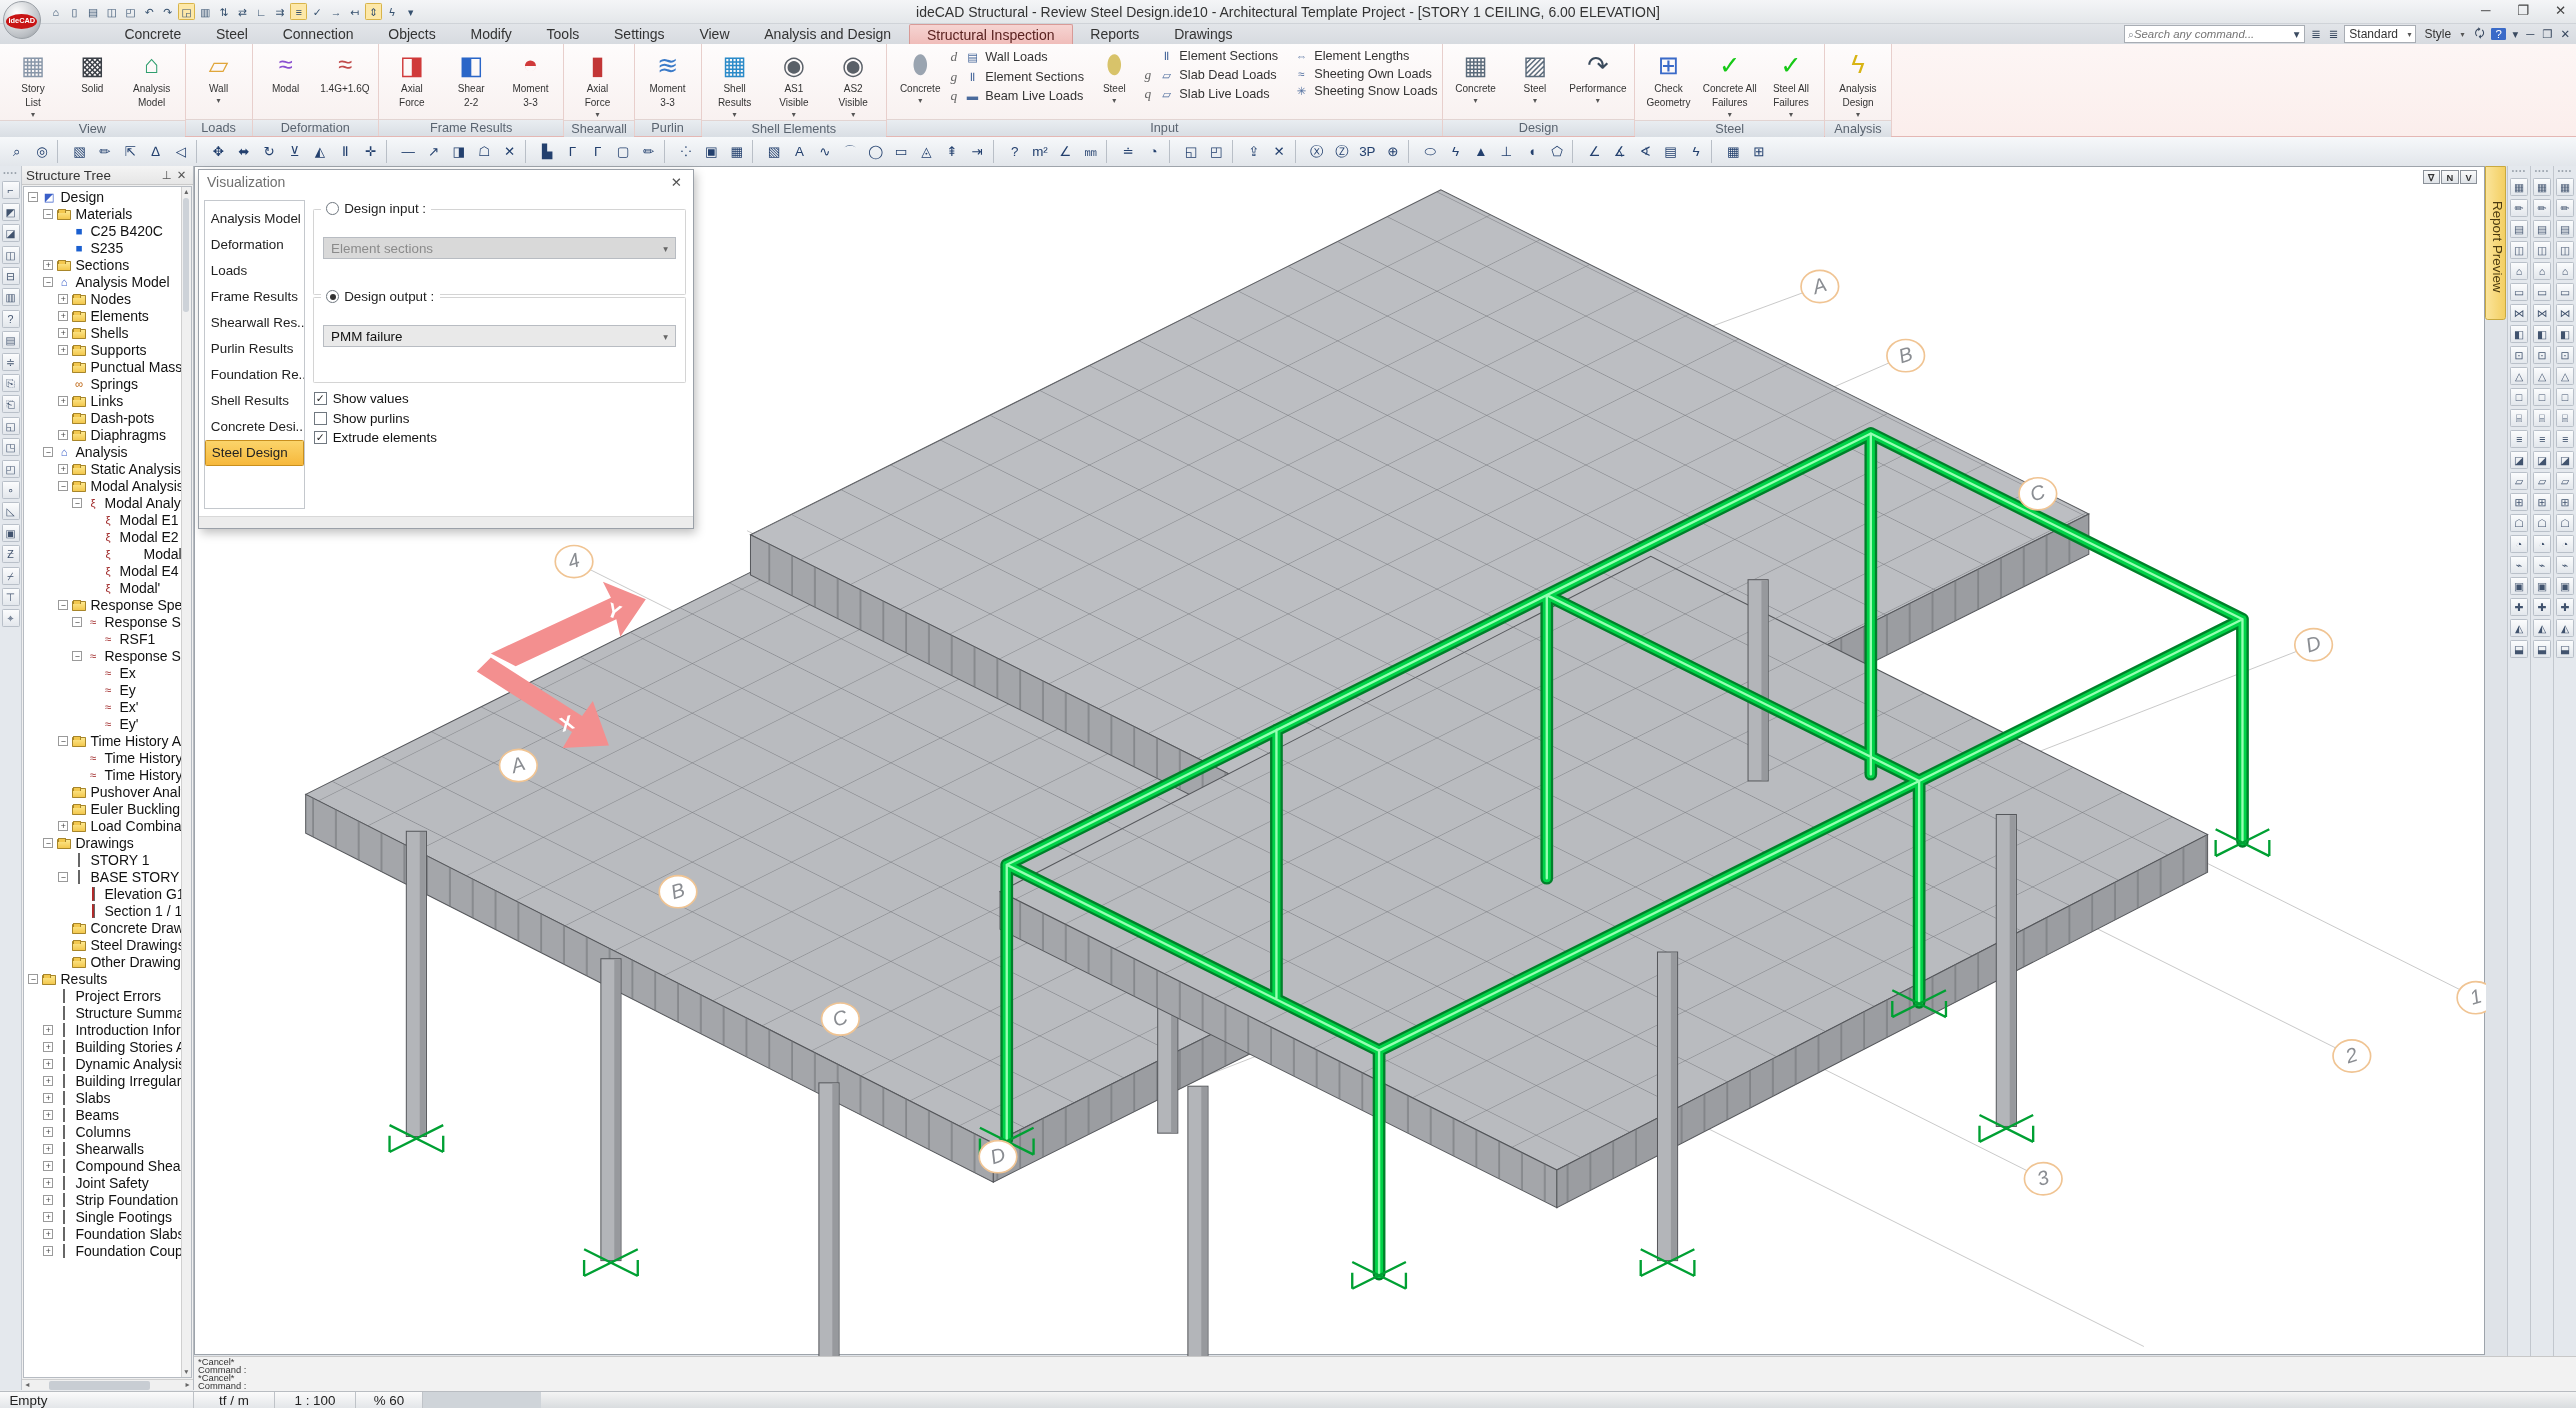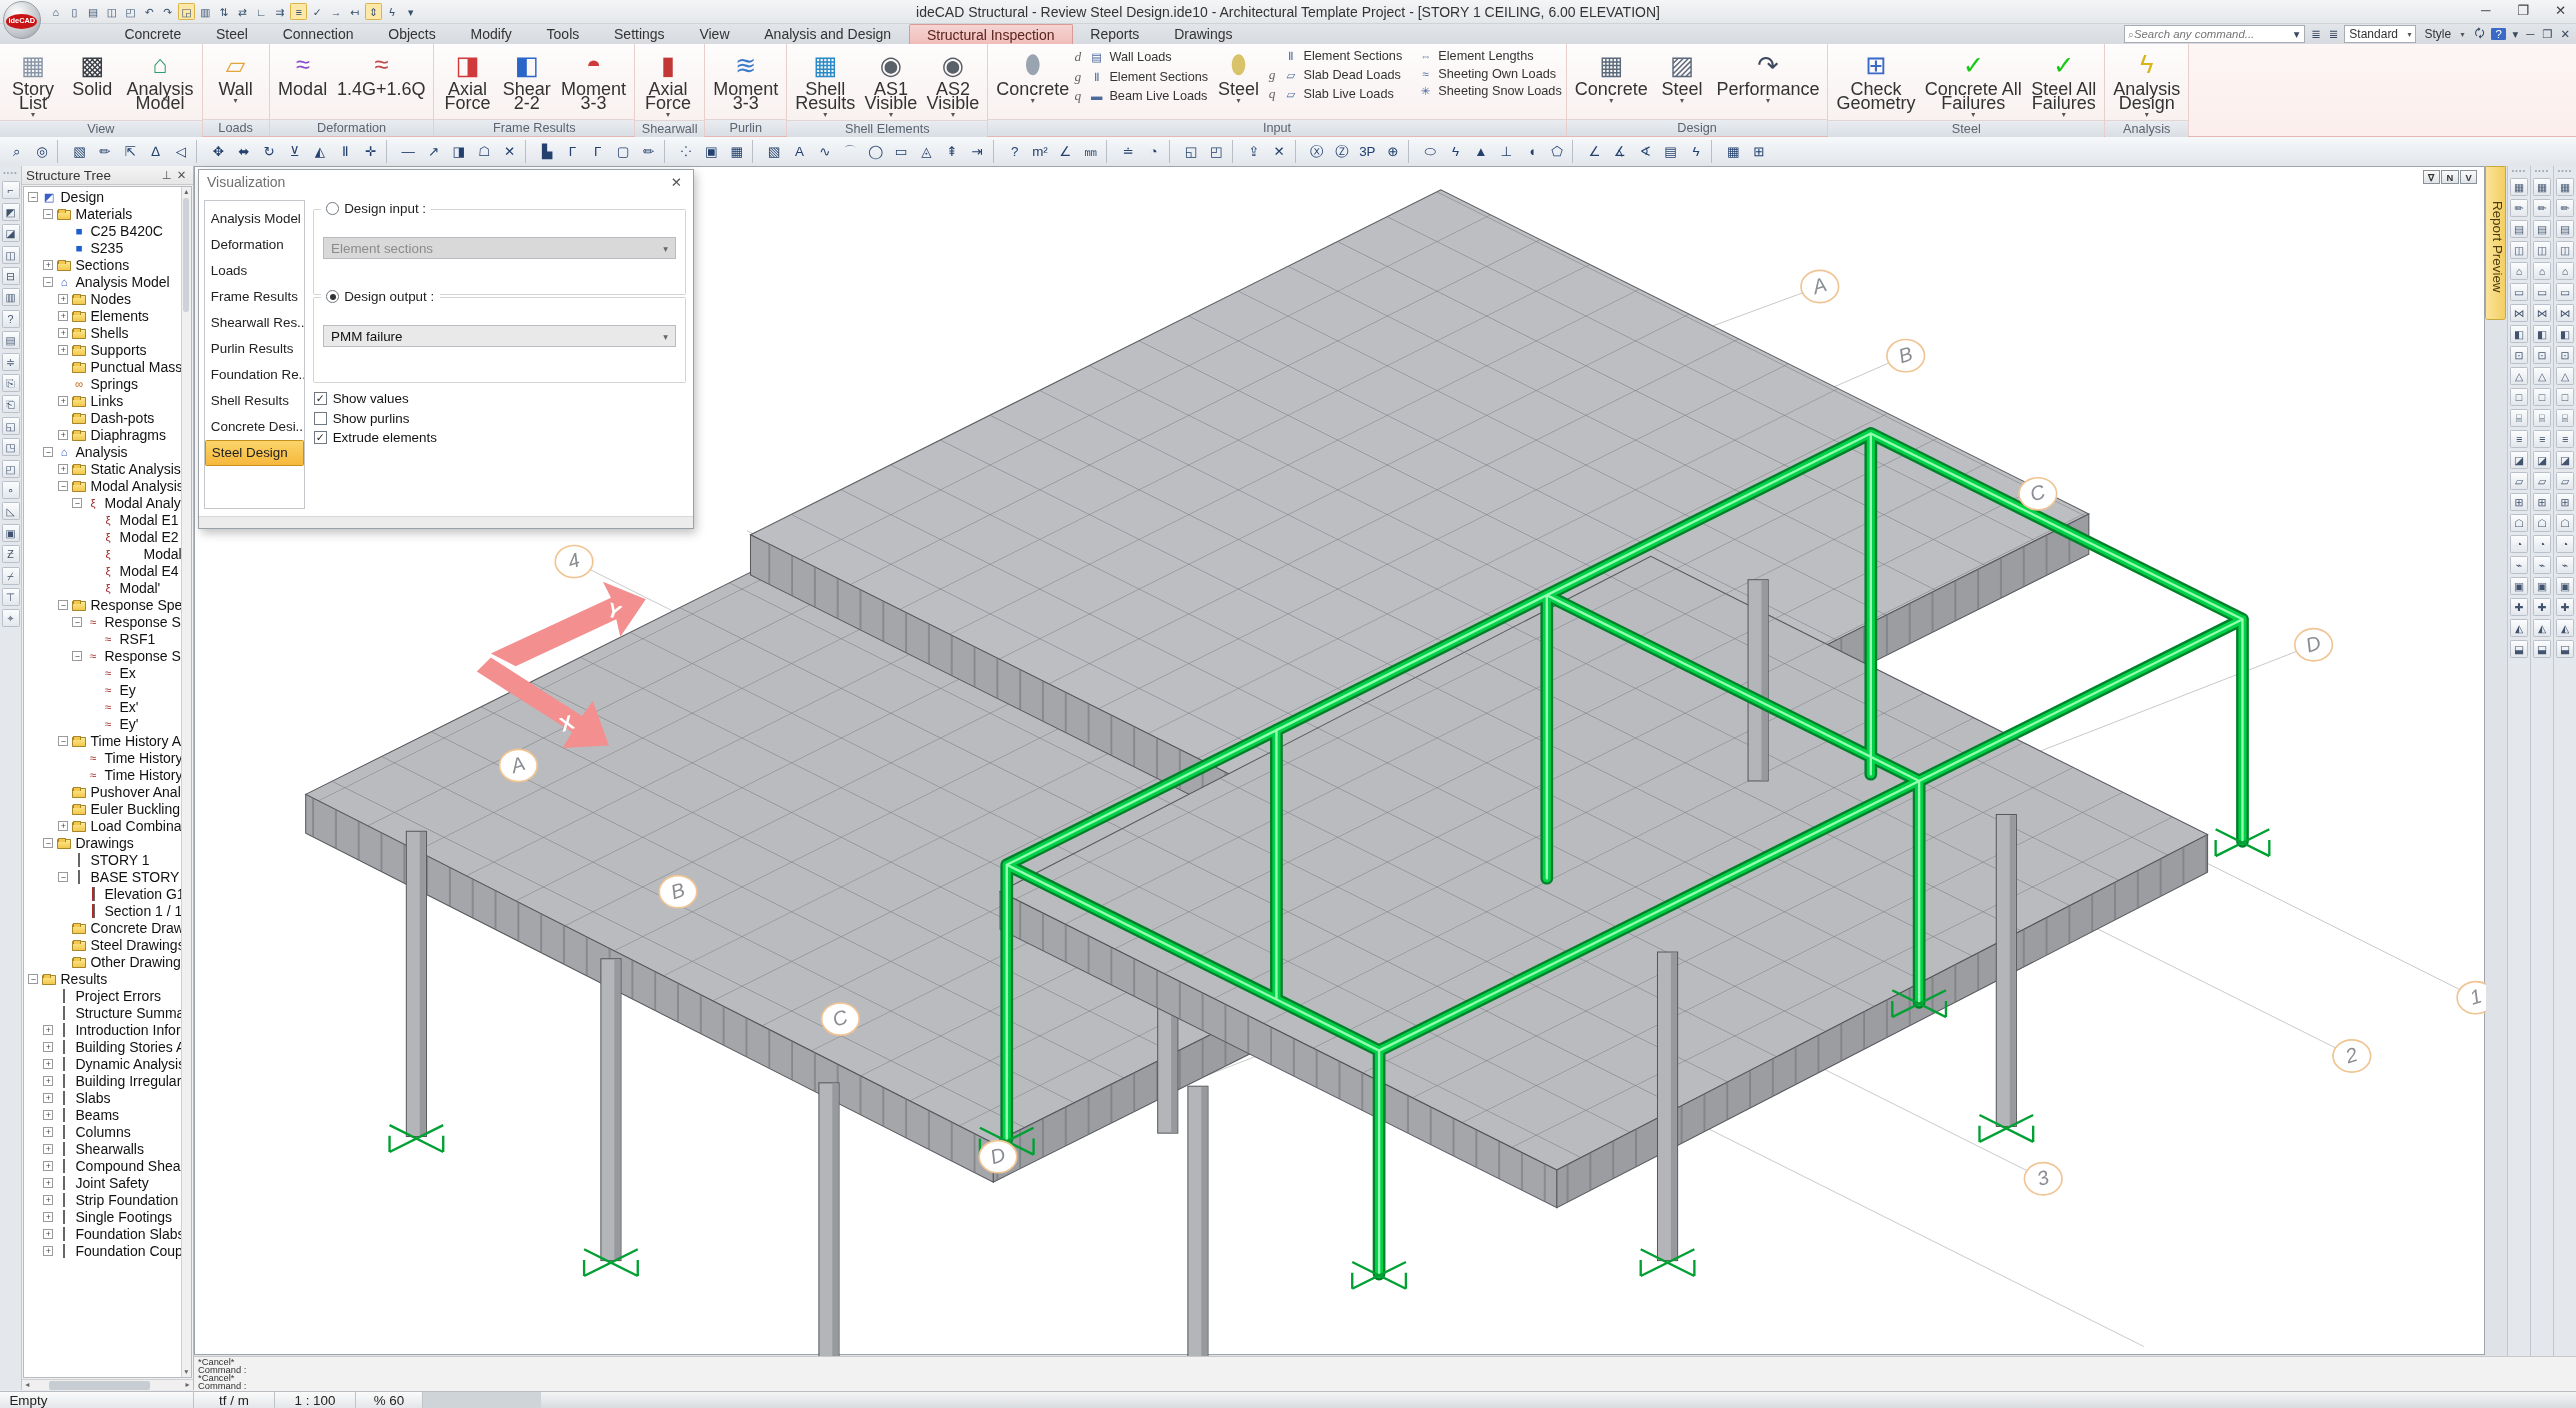--- a/index.html
+++ b/index.html
@@ -41,21 +41,21 @@
 
   
   .ribbon { position:absolute; left:0; top:44px; width:2576px; height:93px;
     background:linear-gradient(#fdf6f5,#fbeeec); border-bottom:1.3px solid #e4b7b4; display:flex; }
   .rgroup { display:flex; flex-direction:column; border-right:0.7px solid #e8cfcc; background:linear-gradient(#fefcfc,#f7efee); }
   .rg-body { flex:1; display:flex; align-items:stretch; padding:2.7px 4px 0 4px; gap:1.3px; }
   .rg-label { height:17.4px; font-size:12.7px; color:#5a6470; text-align:center; line-height:16px;
     background:linear-gradient(#e9edf1,#d9dee4); border-top:0.7px solid #e2d4d2; padding:0 6.7px; white-space:nowrap; }
   .rb { min-width:58px; padding:1.3px 4px; display:flex; flex-direction:column; align-items:center; border-radius:2px; }
   .rb .ri { width:35px; height:34px; display:flex; align-items:center; justify-content:center; font-size:25.5px; }
-  .rb .rl { font-size:18px; color:#333; text-align:center; white-space:pre-line; line-height:14px; }
+  .rb .rl { font-size:10px; color:#333; text-align:center; white-space:pre-line; line-height:14px; }
   .arrow { font-size:8px; color:#555; }
   .in-col { display:flex; flex-direction:column; justify-content:flex-start; padding-top:2.7px; gap:3.4px; }
   .in-row { display:flex; align-items:center; gap:4px; font-size:12.7px; color:#333; white-space:nowrap; }
   .in-pre { font-family:"Liberation Serif",serif; font-style:italic; font-size:13.4px; color:#666; width:9.4px; }
   .in-ic { font-size:11.4px; width:17.4px; text-align:center; }
 
   
   .toolbar { position:absolute; left:0; top:137px; width:2576px; height:29.5px;
     background:linear-gradient(#f6f8fa,#e2e6eb); border-bottom:0.7px solid #c6cbd2;
     display:flex; align-items:center; padding-left:4px; }

